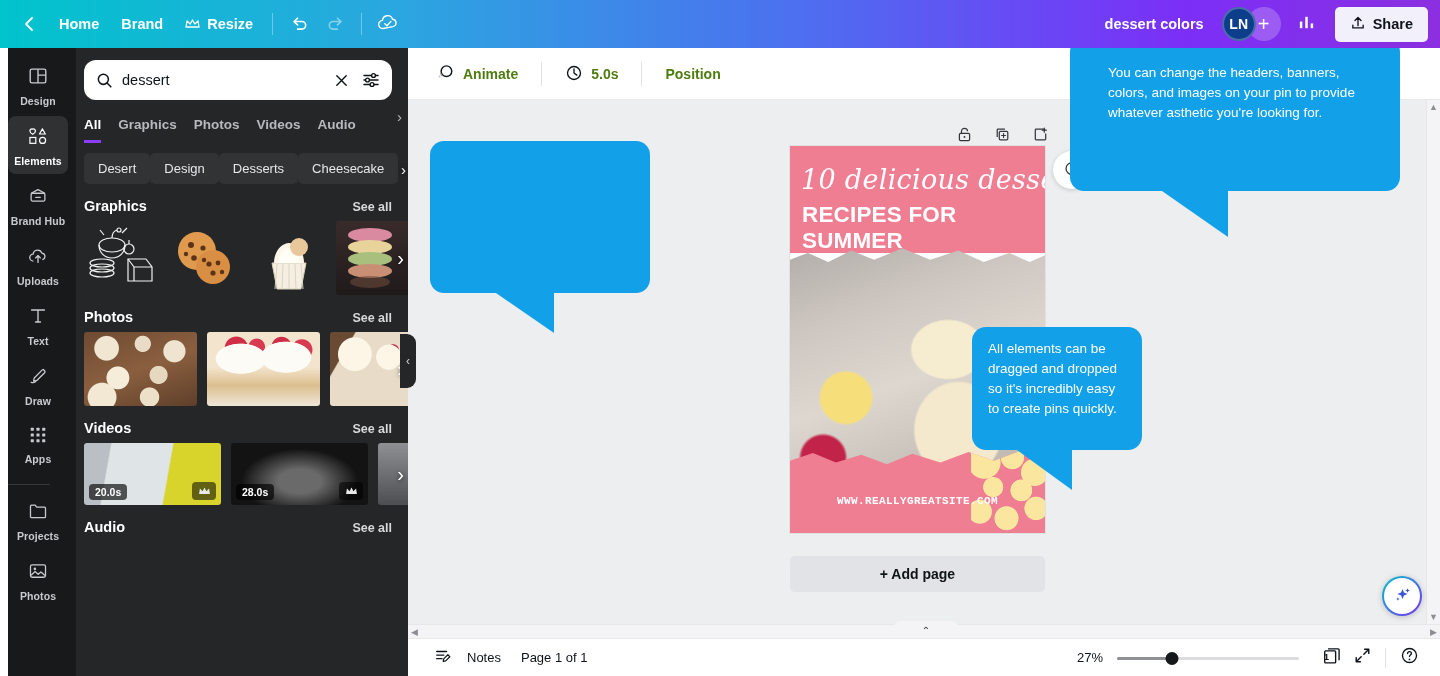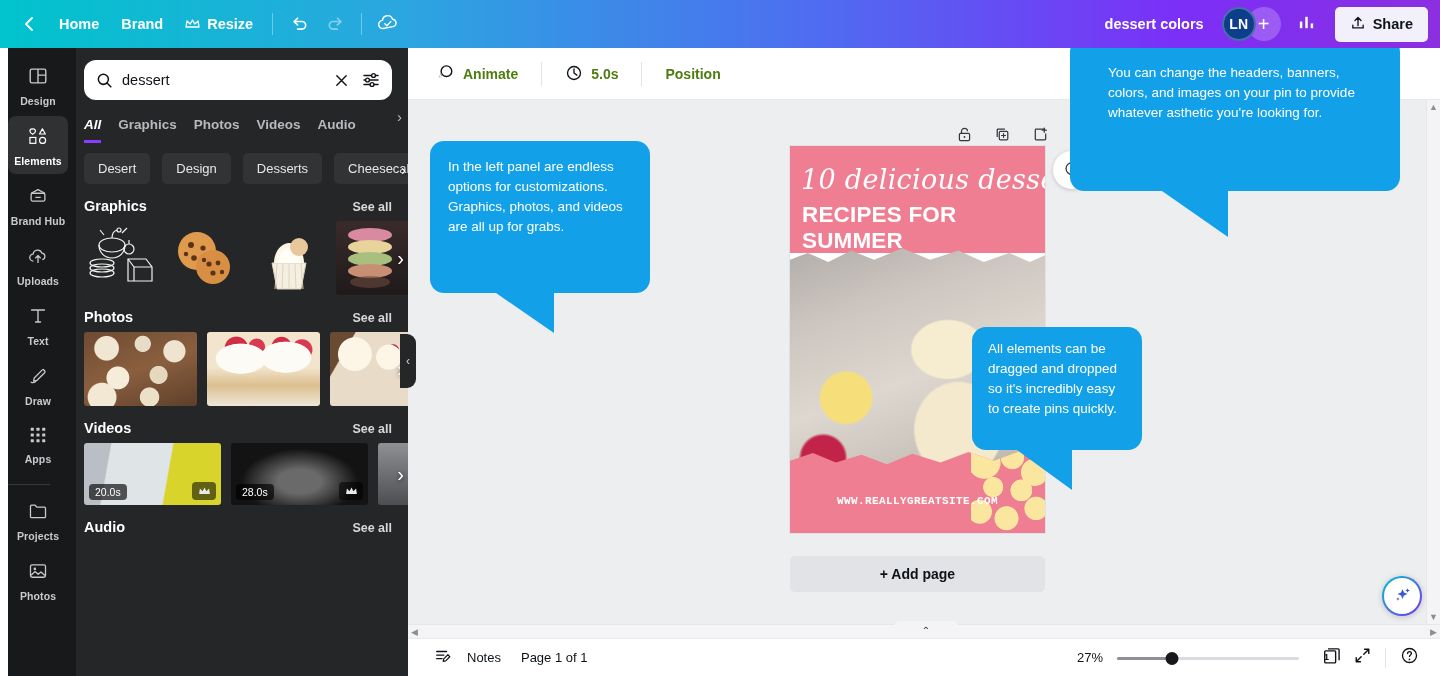--- a/index.html
+++ b/index.html
@@ -83,26 +83,26 @@
   }
   .sb-ico { cursor: pointer; display: flex; align-items: center; color: #0e1318; }
   .tabs {
     display: flex; align-items: flex-end; gap: 17px; padding: 10px 16px 0;
     position: relative; overflow: hidden;
   }
   .tab {
     font-size: 13.5px; font-weight: bold; color: #b6b9bd; padding: 7px 0 8px;
     cursor: pointer; white-space: nowrap; border-bottom: 3px solid transparent;
   }
-  .tab.active { color: #fff; border-bottom-color: #8b3dff; font-style: italic; }
+  .tab.active { color: #fff; border-bottom-color: #8b3dff; }
   .tabs-next {
     position: absolute; right: 6px; top: 8px; color: #b6b9bd;
     font-size: 15px; cursor: pointer;
   }
-  .chips { display: flex; gap: 12px; padding: 10px 16px 0; position: relative; overflow: hidden; }
+  .chips { display: flex; gap: 0; padding: 10px 16px 0; position: relative; overflow: hidden; }
   .chip {
     background: #323335; color: #e6e7e9; font-size: 13px;
     padding: 8px 14px; border-radius: 5px; white-space: nowrap; cursor: pointer;
   }
   .chips-next {
     position: absolute; right: 2px; top: 18px; color: #fff; font-size: 15px; cursor: pointer;
     text-shadow: 0 0 5px #000;
   }
   .sec-head {
     display: flex; align-items: baseline; justify-content: space-between;
@@ -114,21 +114,21 @@
   .row-next {
     position: absolute; right: 4px; top: 50%; transform: translateY(-50%);
     color: #fff; font-size: 20px; cursor: pointer; text-shadow: 0 1px 4px rgba(0,0,0,.7);
   }
   .thumb { border-radius: 3px; overflow: hidden; position: relative; flex: none; cursor: pointer; }
   .g-thumb { width: 74px; height: 74px; }
   .p-thumb { width: 113px; height: 74px; }
   .v-thumb { width: 137px; height: 62px; }
   .dur-badge {
     position: absolute; left: 5px; bottom: 5px;
-    background: rgba(0,0,0,.65); color: #fff; font-size: 10.5px; font-weight: normal;
+    background: rgba(0,0,0,.65); color: #fff; font-size: 10.5px; font-weight: bold;
     padding: 2px 6px; border-radius: 4px;
   }
   .crown-badge {
     position: absolute; right: 5px; bottom: 5px;
     background: rgba(0,0,0,.55); width: 24px; height: 18px; border-radius: 4px;
     display: flex; align-items: center; justify-content: center;
   }
   .audio-row { display: flex; gap: 12px; align-items: center; padding: 4px 16px 0; cursor: pointer; }
   .audio-art { width: 52px; height: 52px; border-radius: 3px; flex: none; overflow: hidden; }
   .audio-name { font-size: 14px; color: #fff; font-weight: normal; }
@@ -757,21 +757,20 @@
     <span>
       <svg width="21" height="21" viewBox="0 0 22 22">
         <path d="M11 5.2l1.5 3.8 3.8 1.5-3.8 1.5L11 15.8 9.5 12 5.7 10.5 9.5 9z" fill="#3b57d6"></path>
         <path d="M16.3 4.4l.7 1.7 1.7.7-1.7.7-.7 1.7-.7-1.7-1.7-.7 1.7-.7z" fill="#3b57d6"></path>
         <path d="M6.2 13.9l.5 1.3 1.3.5-1.3.5-.5 1.3-.5-1.3-1.3-.5 1.3-.5z" fill="#3b57d6"></path>
       </svg>
     </span>
   </div>
 
   <div class="callout" id="callout-1">
-    <span>In the left panel are endless options for customizations. Graphics, photos, and videos are all up for grabs.</span>
     <span class="tail"></span>
   </div>
   <div class="callout" id="callout-2">
     <span>You can change the headers, banners, colors, and images on your pin to provide whatever asthetic you're looking for.</span>
     <span class="tail"></span>
   </div>
   <div class="callout" id="callout-3">
     <span>All elements can be dragged and dropped so it's incredibly easy to create pins quickly.</span>
     <span class="tail"></span>
   </div>

